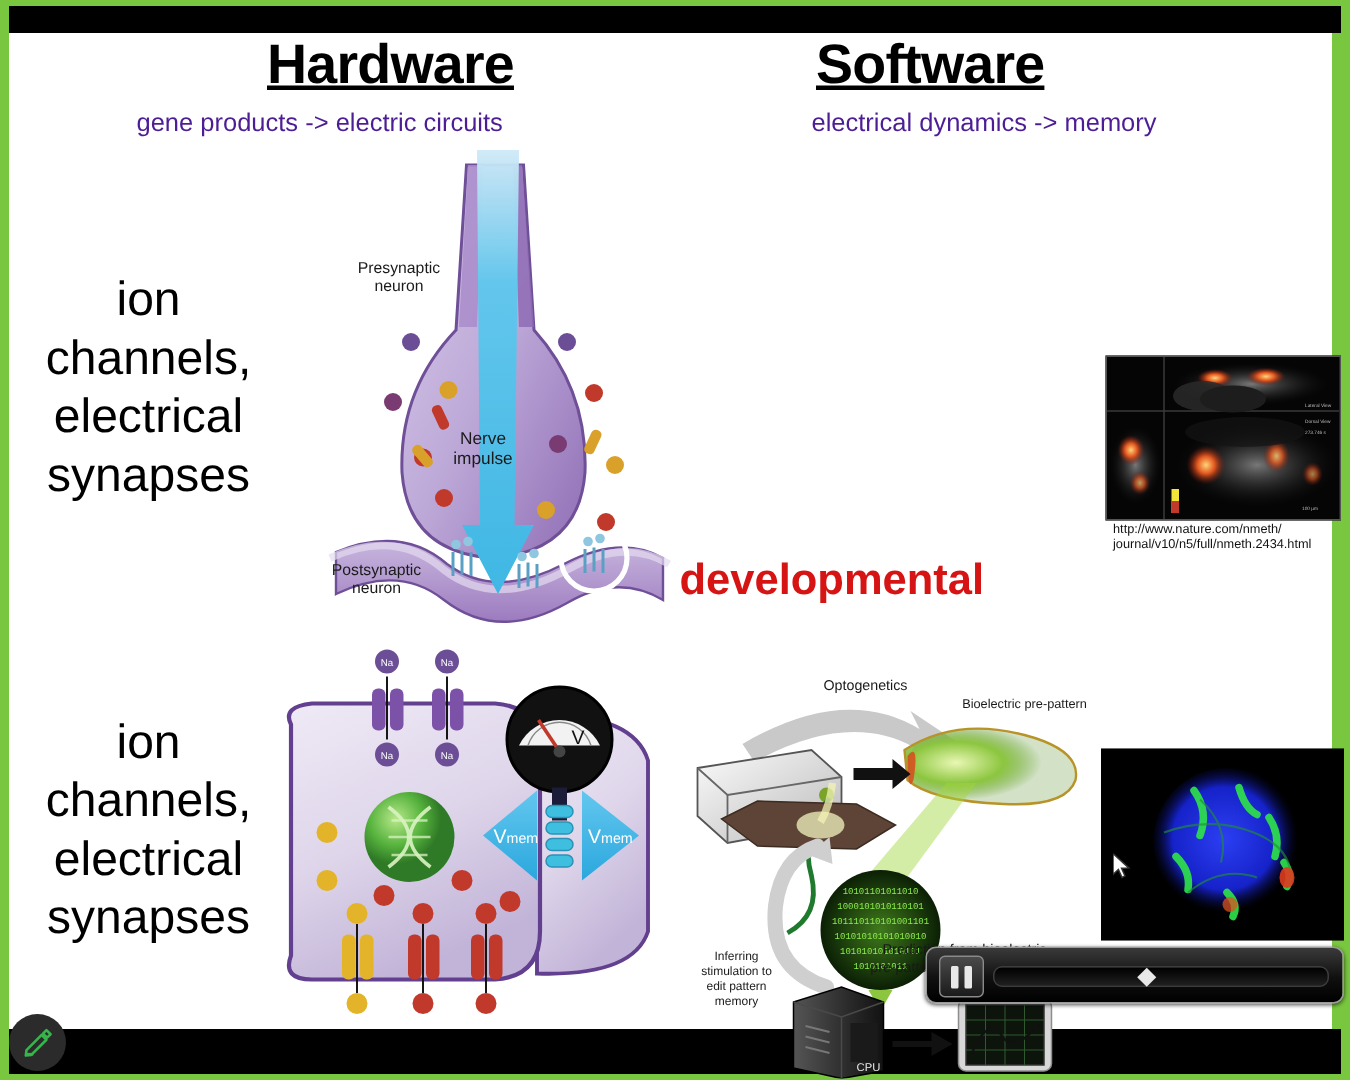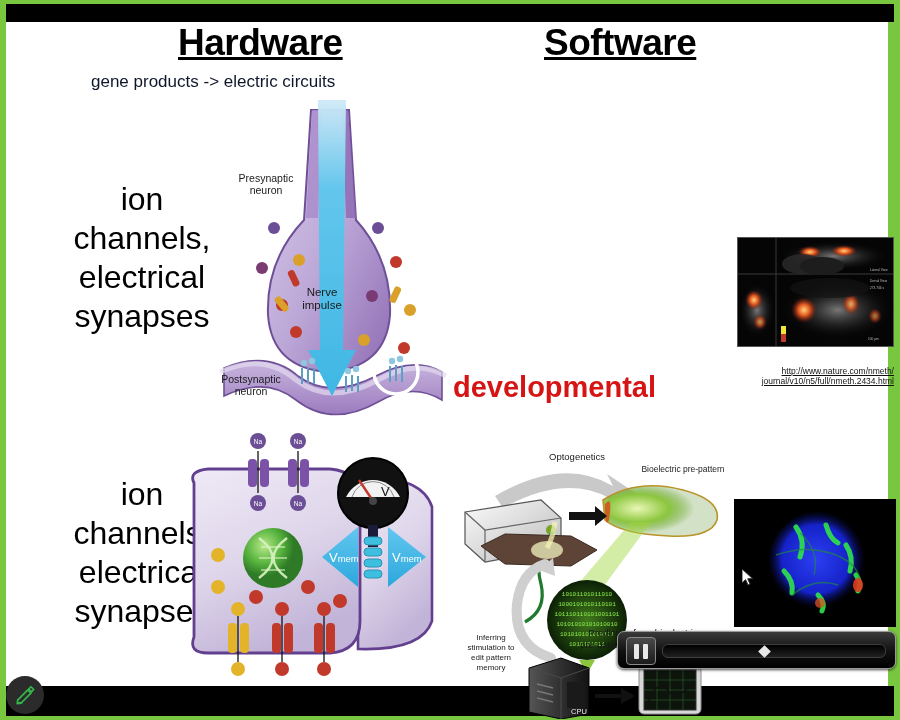--- a/index.html
+++ b/index.html
@@ -11,47 +11,47 @@
   .green-frame{position:absolute;left:0;top:0;width:900px;height:720px;background:#79c63f;}
   .black-top{position:absolute;left:6px;top:4px;width:888px;height:18px;background:#000;}
   .black-bottom{position:absolute;left:6px;top:686px;width:888px;height:30px;background:#000;}
   .white-canvas{position:absolute;left:6px;top:22px;width:882px;height:664px;background:#fff;}
 
   
   .col-title{position:absolute;font-weight:bold;color:#000;text-decoration:underline;
              letter-spacing:-.5px;white-space:nowrap;}
   #title-hardware{left:178px;top:22px;font-size:37px;}
   #title-software{left:544px;top:22px;font-size:37px;}
-  .col-sub{position:absolute;color:#0f172a;font-size:17px;white-space:nowrap;}
+  .col-sub{position:absolute;color:#4c1d95;font-size:17px;white-space:nowrap;}
   #sub-hardware{left:91px;top:72px;}
   #sub-software{left:541px;top:72px;}
 
   
   .side-label{position:absolute;color:#000;font-size:32px;line-height:39px;text-align:center;
-              white-space:pre-line;margin-left:43px;}
+              white-space:pre-line;}
   #label-top{left:0px;top:180px;width:198px;}
   #label-bottom{left:0px;top:475px;width:198px;}
 
   
   .red-label{position:absolute;color:#d71414;font-weight:bold;white-space:nowrap;}
   #label-neural{left:523px;top:132px;font-size:30px;}
   #label-developmental{left:453px;top:371px;font-size:29px;text-align:center;}
 
   
   #fig-synapse{position:absolute;left:206px;top:100px;width:245px;height:320px;}
   .syn-svg{display:block;}
 
   
   #fig-cell{position:absolute;left:160px;top:425px;width:275px;height:255px;}
 
   
   #fig-brain{position:absolute;left:737px;top:237px;width:157px;height:110px;background:#000;
              border:1px solid #555;box-sizing:border-box;overflow:hidden;}
-  #brain-caption{position:absolute;left:742px;top:366px;width:152px;font-size:8.5px;line-height:10px;
-                 color:#111;text-align:right;text-decoration:underline;word-break:break-all;}
+  #brain-caption{position:absolute;left:742px;top:347px;width:152px;font-size:8.5px;line-height:10px;
+                 color:#111;text-align:left;word-break:break-all;}
 
   
   #fig-embryo{position:absolute;left:734px;top:499px;width:162px;height:128px;background:#000;overflow:hidden;}
 
   
   #fig-opto{position:absolute;left:455px;top:408px;width:290px;height:275px;margin-top:36px;}
 
   
   #video-bar{position:absolute;left:617px;top:631px;width:277px;height:36px;
              border-radius:7px;border:1px solid #9a9a9a;
@@ -79,20 +79,21 @@
 
   <div class="green-frame"></div>
   <div class="black-top"></div>
   <div class="black-bottom"></div>
   <div class="white-canvas"></div>
 
   <div class="col-title" id="title-hardware">Hardware</div>
   <div class="col-sub" id="sub-hardware">gene products -&gt; electric circuits</div>
 
   <div class="col-title" id="title-software">Software</div>
+  <div class="col-sub" id="sub-software">electrical dynamics -&gt; memory</div>
 
   <div class="side-label" id="label-top">ion
 channels,
 electrical
 synapses</div>
   <div class="side-label" id="label-bottom">ion
 channels,
 electrical
 synapses</div>
 

